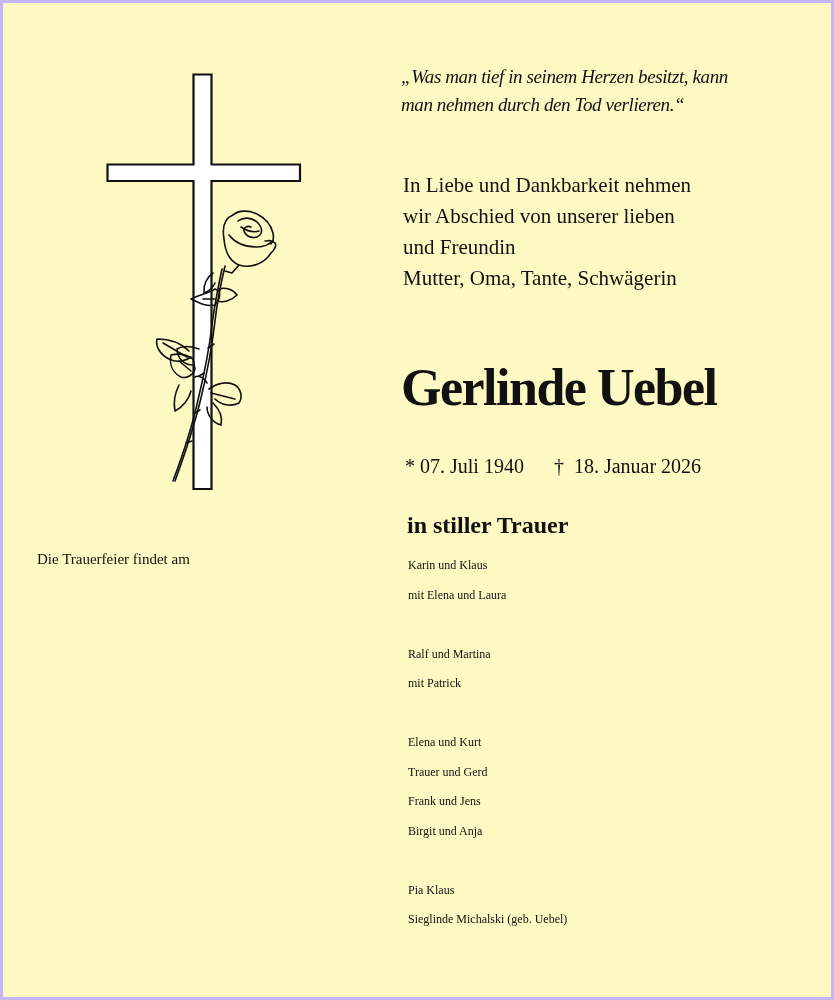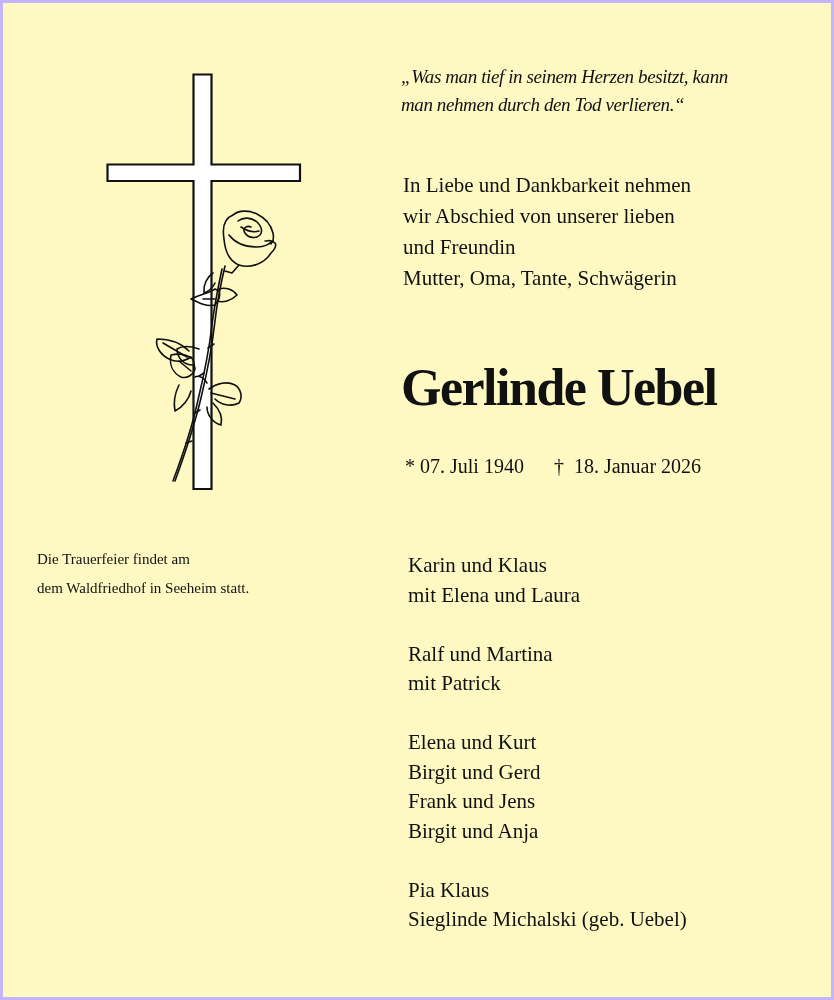--- a/index.html
+++ b/index.html
@@ -30,21 +30,21 @@
       position: absolute; left: 402px; top: 449px;
       font-size: 20px; line-height: 28px; white-space: pre;
     }
     .dates .cross { display: inline-block; margin: 0 10px 0 30px; }
     .mourning-heading {
       position: absolute; left: 404px; top: 506px;
       font-size: 24px; font-weight: bold; line-height: 32px;
     }
     .mourners {
       position: absolute; left: 405px; top: 548px;
-      font-size: 21px; line-height: 29.5px;
+      font-size: 12px; line-height: 29.5px;
     }
     .mourners .group { margin-bottom: 29.5px; }
     .mourners .line { display: block; }
     .funeral {
       position: absolute; left: 34px; top: 542px; width: 340px;
       font-size: 15px; line-height: 29px;
     }
   </style>
 </head>
 <body>
@@ -101,40 +101,40 @@
     <div>In Liebe und Dankbarkeit nehmen</div>
     <div>wir Abschied von unserer lieben</div>
     <div>und Freundin</div>
     <div>Mutter, Oma, Tante, Schwägerin</div>
   </div>
 
   <div class="name serif">Gerlinde Uebel</div>
 
   <div class="dates serif"><span>* 07. Juli 1940</span><span class="cross">†</span><span>18. Januar 2026</span></div>
 
+  <div class="mourning-heading serif">in stiller Trauer</div>
 
   <div class="mourners serif">
     <div class="group">
       <span class="line">Karin und Klaus</span>
       <span class="line">mit Elena und Laura</span>
     </div>
     <div class="group">
       <span class="line">Ralf und Martina</span>
       <span class="line">mit Patrick</span>
     </div>
     <div class="group">
       <span class="line">Elena und Kurt</span>
-      <span class="line">Birgit und Gerd</span>
+      <span class="line">Trauer und Gerd</span>
       <span class="line">Frank und Jens</span>
       <span class="line">Birgit und Anja</span>
     </div>
     <div class="group">
       <span class="line">Pia Klaus</span>
       <span class="line">Sieglinde Michalski (geb. Uebel)</span>
     </div>
   </div>
 
   <div class="funeral serif">
     <div>Die Trauerfeier findet am</div>
-    <div>dem Waldfriedhof in Seeheim statt.</div>
   </div>
 
 </div>
 
 </body></html>

